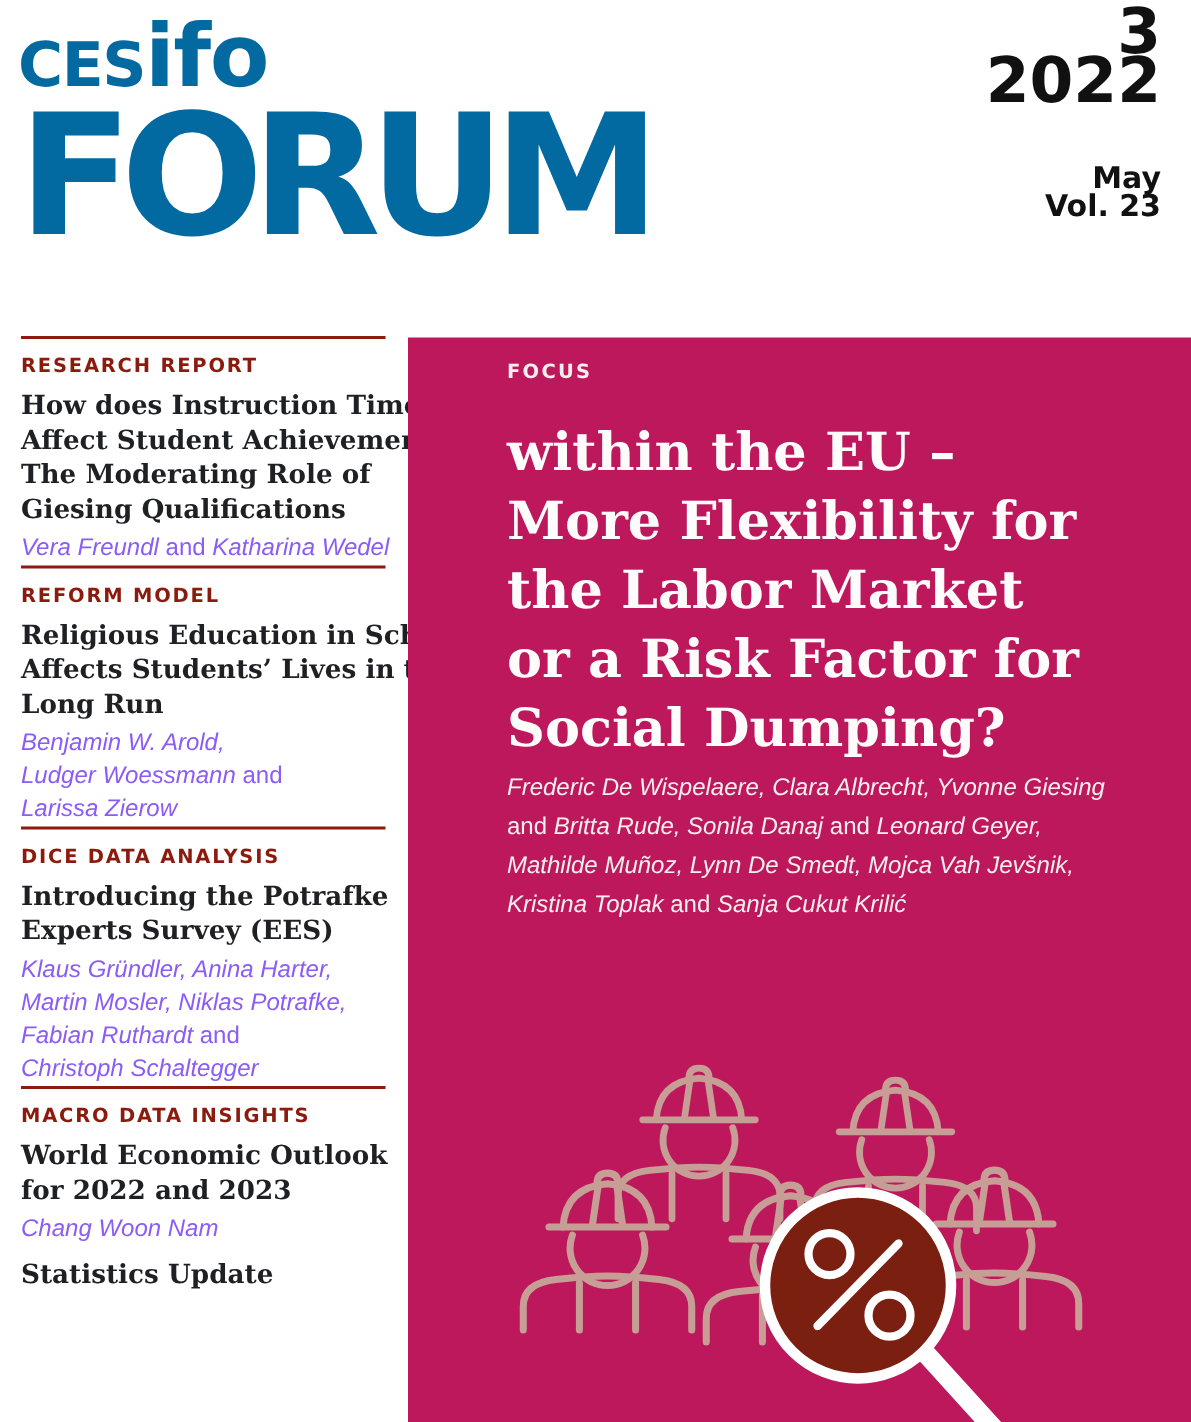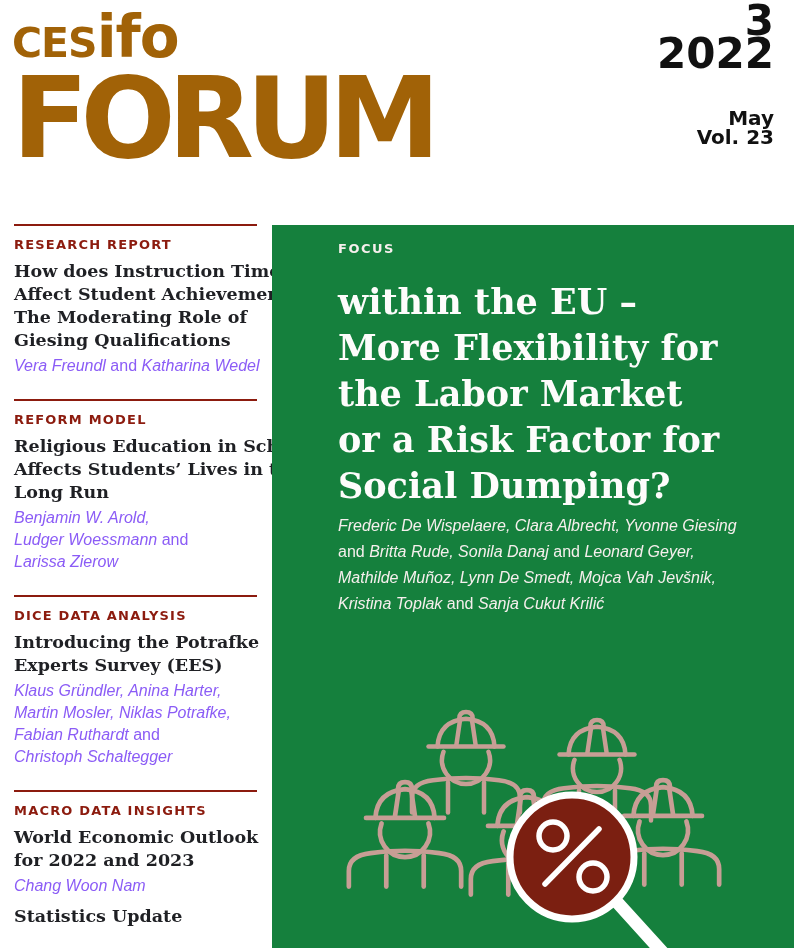--- a/index.html
+++ b/index.html
@@ -1,48 +1,48 @@
 <!DOCTYPE html>
 <html><head>
 <meta charset="utf-8">
 <style>
   html,body{margin:0;padding:0;}
   body{width:794px;height:948px;background:#ffffff;overflow:hidden;
        font-family:"DejaVu Sans",sans-serif;position:relative;}
   .page{position:absolute;inset:0;}
 
   
-  .logo{position:absolute;left:12px;top:8px;color:#a16207;}
+  .logo{position:absolute;left:12px;top:8px;color:#0369a1;}
   .logo-top{font-size:58px;font-weight:bold;line-height:58px;letter-spacing:-1px;}
   .logo-top .sc{font-variant:small-caps;}
   .logo-forum{font-size:112px;font-weight:bold;line-height:96px;letter-spacing:-8px;margin-top:4px;}
   .issue{position:absolute;right:20px;top:4px;text-align:right;color:#111111;}
   .issue-num{font-size:42px;font-weight:bold;line-height:33px;}
   .issue-sub{margin-top:39px;font-size:20px;font-weight:bold;line-height:19px;}
 
   
   .sidebar{position:absolute;left:14px;top:224px;width:243px;}
   .sb-section{display:block;}
   .sb-rule{border-top:2px solid #8C1B0E;}
   .sb-cat{margin:12px 0 8px 0;font-size:13px;font-weight:bold;letter-spacing:1.2px;
           color:#8C1B0E;line-height:14px;}
   .sb-item + .sb-item{margin-top:8px;}
-  .sb-section{padding-bottom:22px;}
+  .sb-section{padding-bottom:0;}
   .sb-title{font-family:"DejaVu Serif",serif;font-weight:bold;font-size:17.5px;
             line-height:23px;color:#1F2024;}
   .sb-title .t-line{white-space:nowrap;}
   .sb-authors{margin-top:3px;font-size:16px;line-height:22px;color:#8b5cf6;
               font-family:"Liberation Sans",sans-serif;}
   .a-line{white-space:nowrap;}
   .it{font-style:italic;}
   .rm{font-style:normal;}
 
   
   .focus-panel{position:absolute;left:272px;top:225px;width:522px;height:723px;
-               background:#15803d;color:#ffffff;overflow:hidden;
+               background:#be185d;color:#ffffff;overflow:hidden;
                padding:16px 4px 0 66px;box-sizing:border-box;}
   .focus-cat{font-size:13px;font-weight:bold;letter-spacing:1.5px;line-height:16px;
              color:#F6EFED;}
   .focus-title{margin-top:22px;font-family:"DejaVu Serif",serif;font-weight:bold;
                font-size:35px;line-height:46px;color:#FDFCFB;}
   .focus-title .f-line{white-space:nowrap;}
   .focus-authors{margin-top:4px;font-family:"Liberation Sans",sans-serif;
                  font-size:16px;line-height:26px;color:#F6EFED;}
   .illustration{position:absolute;left:0;bottom:0;width:522px;height:288px;display:block;}
 </style>

